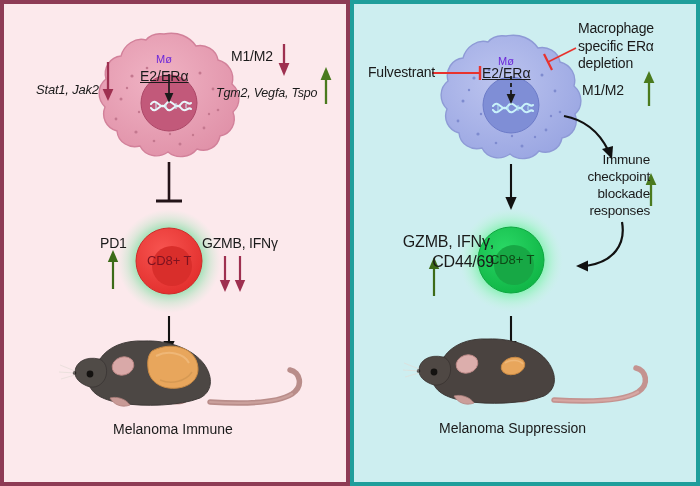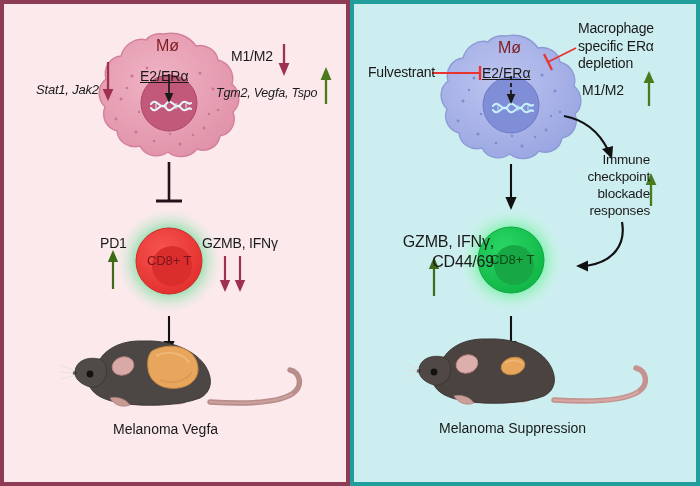--- a/index.html
+++ b/index.html
@@ -59,23 +59,24 @@
   .celltxt.grn{ color:#0d4a16; }
   .ertxt{
     position:absolute;
     font-size:14px;
     color:#1a1a1a;
     white-space:nowrap;
     text-decoration:underline;
   }
   .motxt{
     position:absolute;
-    font-size:16px;
-    color:#7f1d1d;
+    font-size:11px;
+    color:#6d28d9;
     white-space:nowrap;
+    margin-top:16px;
   }
   .bottomtxt{
     position:absolute;
     font-size:14px;
     color:#1a1a1a;
     white-space:nowrap;
   }
 </style>
 </head>
 <body>
@@ -253,21 +254,21 @@
       <div class="lbl" style="left:227px;top:45px;font-size:14px;">M1/M2</div>
 
       <div class="lbl it" style="left:212px;top:82px;font-size:12.5px;">Tgm2, Vegfa, Tspo</div>
 
       <div class="celltxt red" style="left:143px;top:225px;">CD8+ T</div>
 
       <div class="lbl" style="left:96px;top:232px;font-size:14px;">PD1</div>
 
       <div class="lbl" style="left:198px;top:232px;font-size:14px;">GZMB, IFNγ</div>
 
-      <div class="bottomtxt" style="left:109px;top:417px;">Melanoma Vegfa</div>
+      <div class="bottomtxt" style="left:109px;top:417px;">Melanoma Immune</div>
 
     </div>
   </div>
 
   <div class="panel" id="panel-right">
     <div class="panel-inner">
 
       <svg class="svgroot" viewBox="0 0 342 478" preserveAspectRatio="none">
         <defs>
           <radialGradient id="glowGrn" cx="50%" cy="50%" r="50%">

